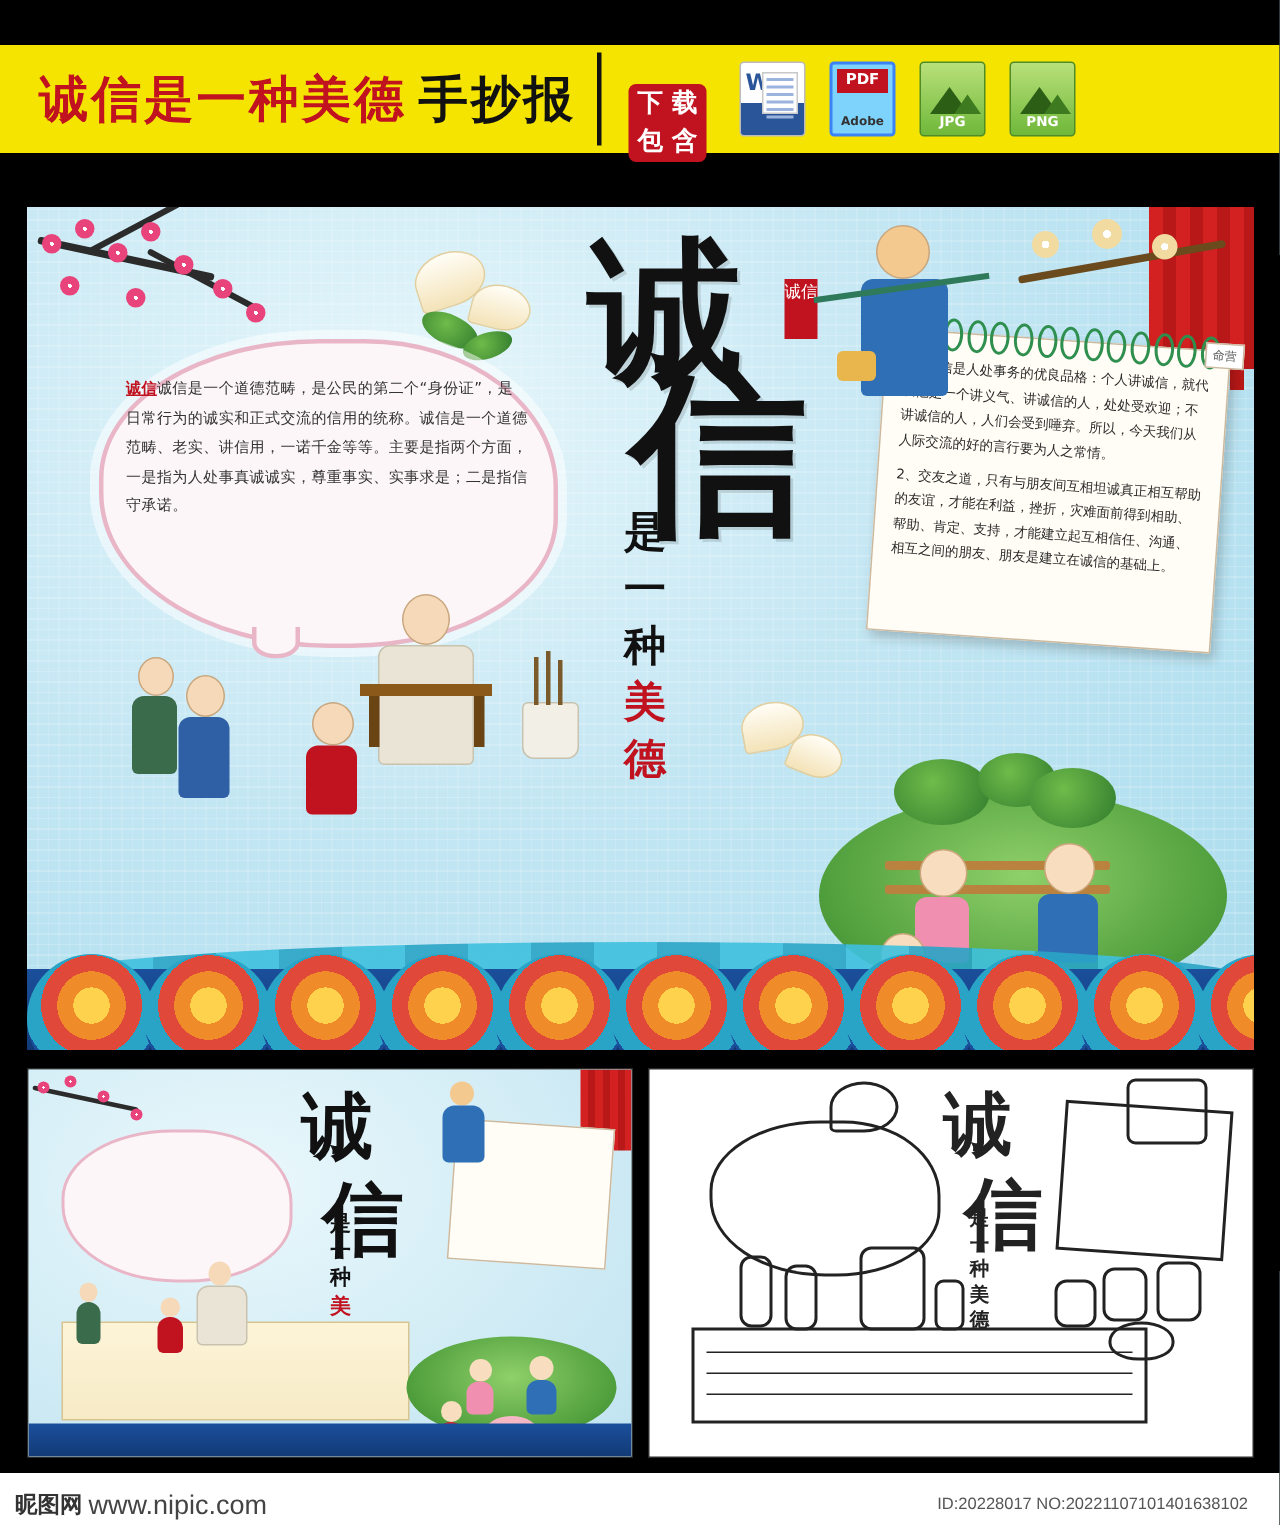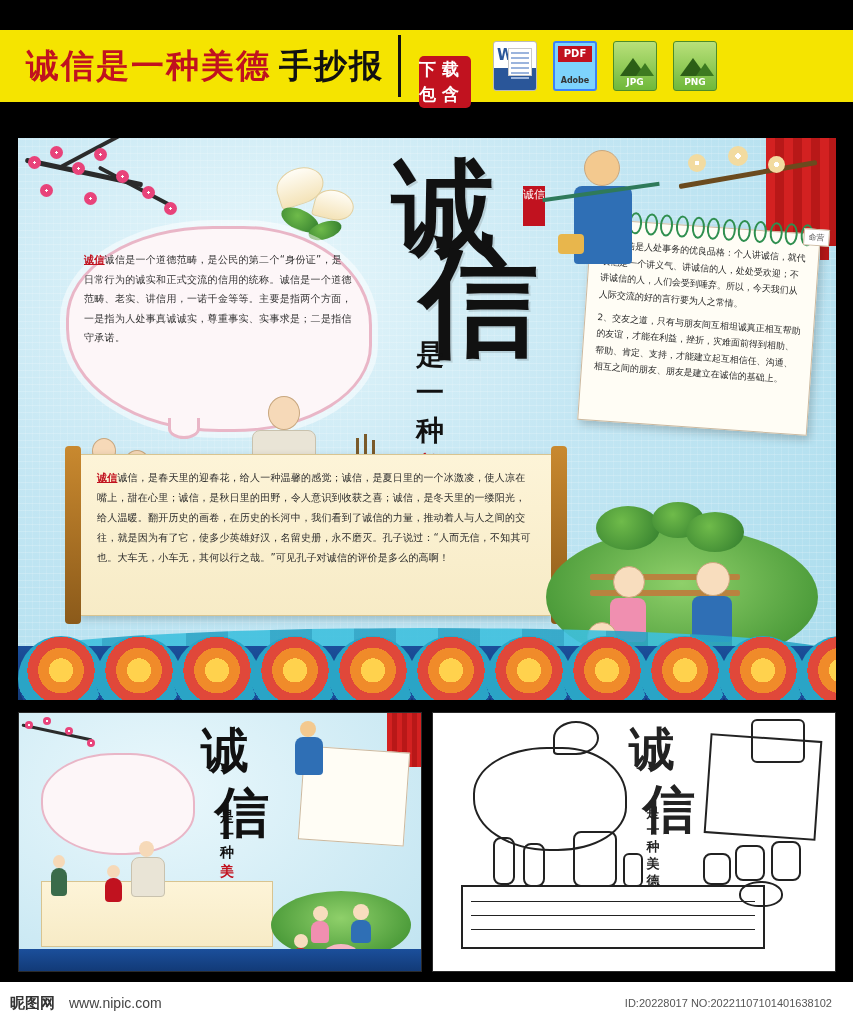--- a/index.html
+++ b/index.html
@@ -46,21 +46,21 @@
   .dl-badge {
     margin-left: 18px;
     width: 52px; height: 52px;
     background: #c1121f;
     border-radius: 5px;
     color: #fff;
     font-family: "DejaVu Sans", sans-serif;
     font-weight: bold;
     font-size: 17px;
     line-height: 25px;
-    text-align: left;
+    text-align: center;
     padding-top: 1px;
     box-sizing: border-box;
     margin-top: 31px;
   }
   .file-icons {
     display: flex;
     align-items: center;
     gap: 16px;
     margin-left: 22px;
   }
@@ -320,22 +320,22 @@
   .footer {
     position:absolute; left:0; bottom:0; width:853px; height:42px;
     background:#fff;
     display:flex; align-items:center;
   }
   .footer .logo {
     margin-left:10px; font-family:"DejaVu Sans", sans-serif; font-weight:bold;
     font-size:15px; color:#333;
   }
   .footer .site {
-    margin-left:14px; font-family:"Liberation Sans", sans-serif;
-    font-size:14px; color:#444;
+    margin-left:4px; font-family:"Liberation Sans", sans-serif;
+    font-size:18px; color:#444;
   }
   .footer .idtxt {
     margin-left:auto; margin-right:21px;
     font-family:"Liberation Sans", sans-serif; font-size:11px; color:#555;
   }
 </style>
 </head>
 <body>
 
 <div class="banner">
@@ -480,25 +480,20 @@
   <div style="position:absolute;left:346px;top:296px;width:3px;height:36px;background:#7a5a2a;"></div>
   <div style="position:absolute;left:354px;top:302px;width:3px;height:30px;background:#7a5a2a;"></div>
 
   <div class="fig" style="left:556px;top:12px;">
     <div class="head" style="width:34px;height:34px;background:#f3c98f;border:1px solid #c8a77f;margin-left:10px;"></div>
     <div class="body" style="width:58px;height:78px;background:#2f6fb5;"></div>
   </div>
   <div style="position:absolute;left:524px;top:52px;width:118px;height:4px;background:#2f7a5a;transform:rotate(-8deg);"></div>
   <div style="position:absolute;left:540px;top:96px;width:26px;height:20px;background:#e8b64c;border-radius:4px;"></div>
 
-  <div class="scroll">
-    <div class="scroll-text">
-      <span class="kw">诚信</span><span>诚信，是春天里的迎春花，给人一种温馨的感觉；诚信，是夏日里的一个冰激凌，使人凉在嘴上，甜在心里；诚信，是秋日里的田野，令人意识到收获之喜；诚信，是冬天里的一缕阳光，给人温暖。翻开历史的画卷，在历史的长河中，我们看到了诚信的力量，推动着人与人之间的交往，就是因为有了它，使多少英雄好汉，名留史册，永不磨灭。孔子说过：“人而无信，不知其可也。大车无，小车无，其何以行之哉。”可见孔子对诚信的评价是多么的高啊！</span>
-    </div>
-  </div>
 
   <div class="ground"></div>
   <div class="lotus" style="right:176px;bottom:150px;width:64px;height:44px;"></div>
   <div class="lotus" style="right:132px;bottom:162px;width:52px;height:36px;"></div>
   <div class="lotus" style="right:92px;bottom:148px;width:58px;height:40px;"></div>
   <div class="fence" style="right:96px;bottom:120px;width:150px;height:6px;"></div>
   <div class="fence" style="right:96px;bottom:104px;width:150px;height:6px;"></div>
   <div class="fig" style="right:190px;bottom:58px;">
     <div class="head" style="width:30px;height:30px;background:#f8ddbe;border:1px solid #caa67c;"></div>
     <div class="body" style="width:36px;height:44px;background:#f08fb0;margin-left:-3px;"></div>

